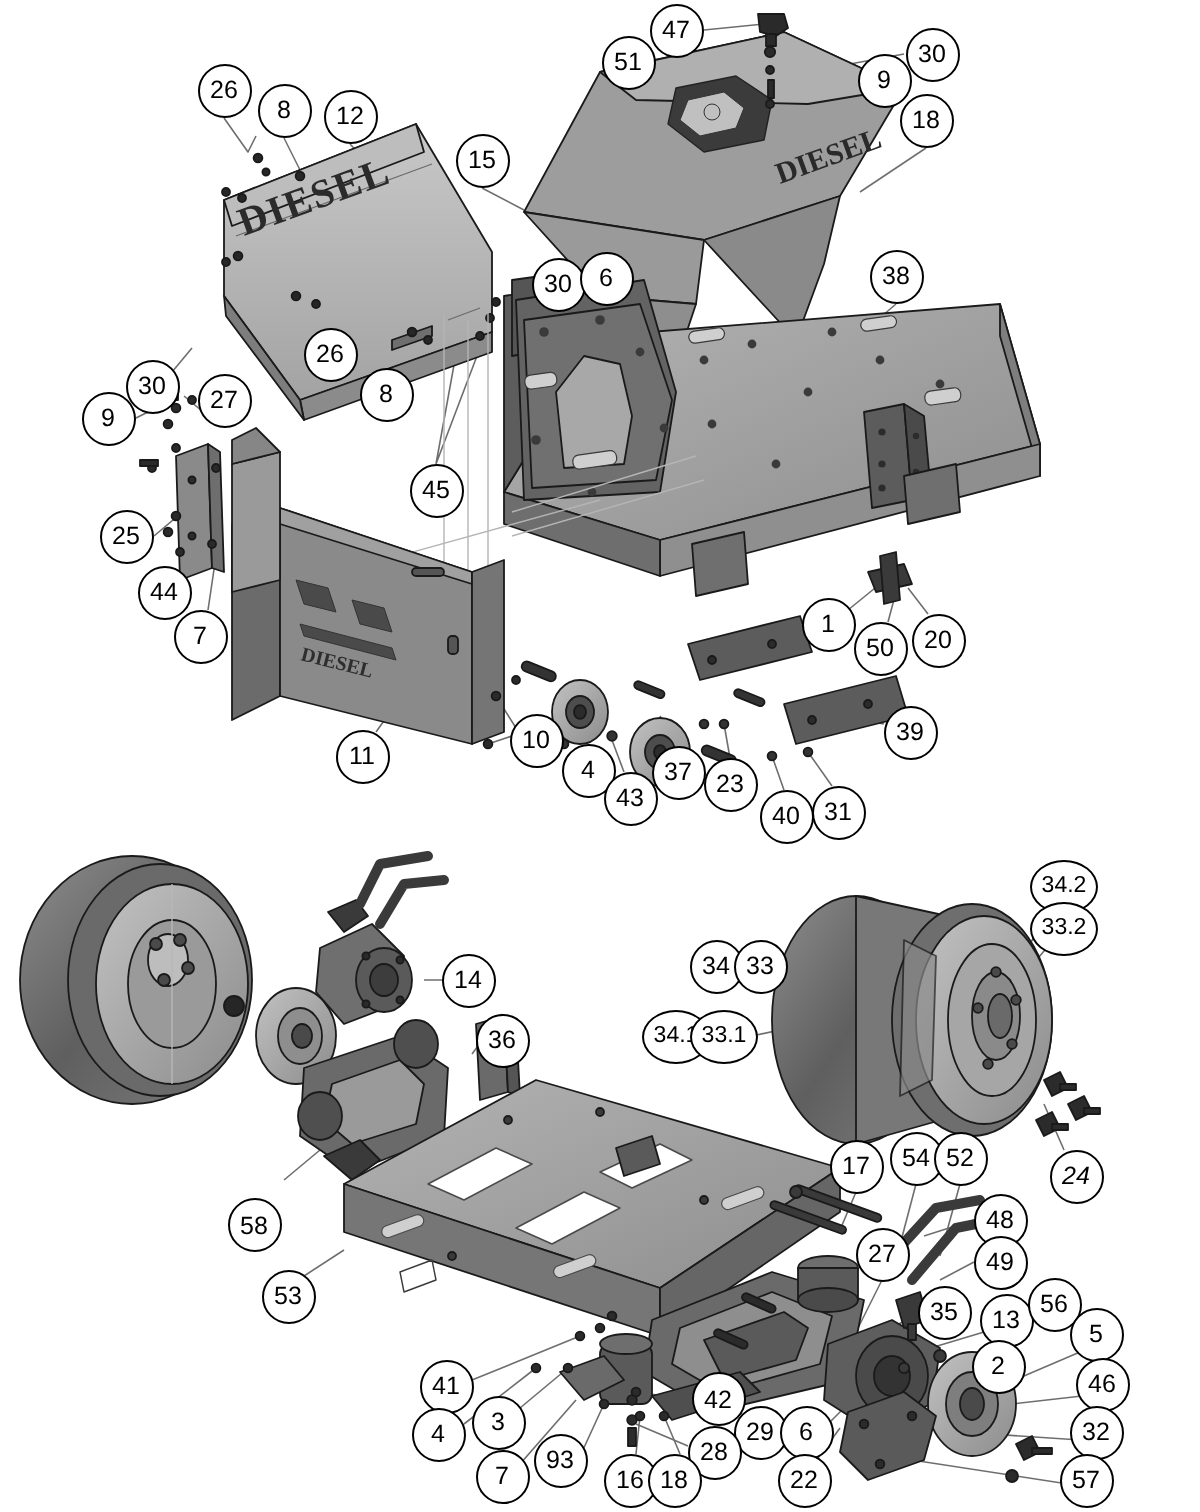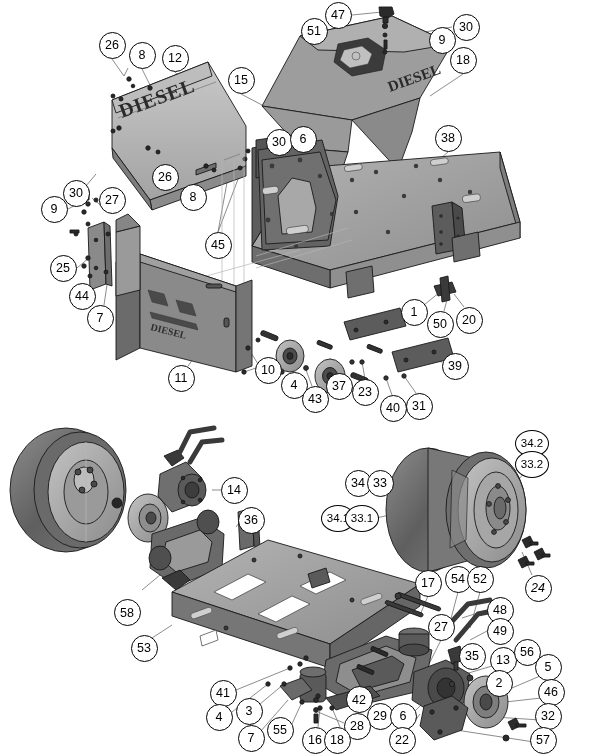--- a/index.html
+++ b/index.html
@@ -561,21 +561,21 @@
       <div class="balloon b-w" style="left: 485.5px; top: 669.5px;">2</div>
       <div class="balloon b-w" style="left: 537.5px; top: 678.5px;">46</div>
       <div class="balloon b-w" style="left: 209.5px; top: 679.5px;">41</div>
       <div class="balloon b-w" style="left: 345.5px; top: 686px;">42</div>
       <div class="balloon b-w" style="left: 235.5px; top: 697.5px;">3</div>
       <div class="balloon b-w" style="left: 205.5px; top: 703.5px;">4</div>
       <div class="balloon b-w" style="left: 366.5px; top: 702.5px;">29</div>
       <div class="balloon b-w" style="left: 389.5px; top: 702.5px;">6</div>
       <div class="balloon b-w" style="left: 534.5px; top: 702.5px;">32</div>
       <div class="balloon b-w" style="left: 343.5px; top: 712.5px;">28</div>
-      <div class="balloon b-w" style="left: 266.5px; top: 716.5px;">55</div>
+      <div class="balloon b-w" style="left: 266.5px; top: 716.5px;">93</div>
       <div class="balloon b-w" style="left: 237.5px; top: 724.5px;">7</div>
       <div class="balloon b-w" style="left: 301.5px; top: 726.5px;">16</div>
       <div class="balloon b-w" style="left: 323.5px; top: 726.5px;">18</div>
       <div class="balloon b-w" style="left: 388.5px; top: 726.5px;">22</div>
       <div class="balloon b-w" style="left: 529.5px; top: 726.5px;">57</div>
     </div>
 
 </div>
 
 </body></html>

